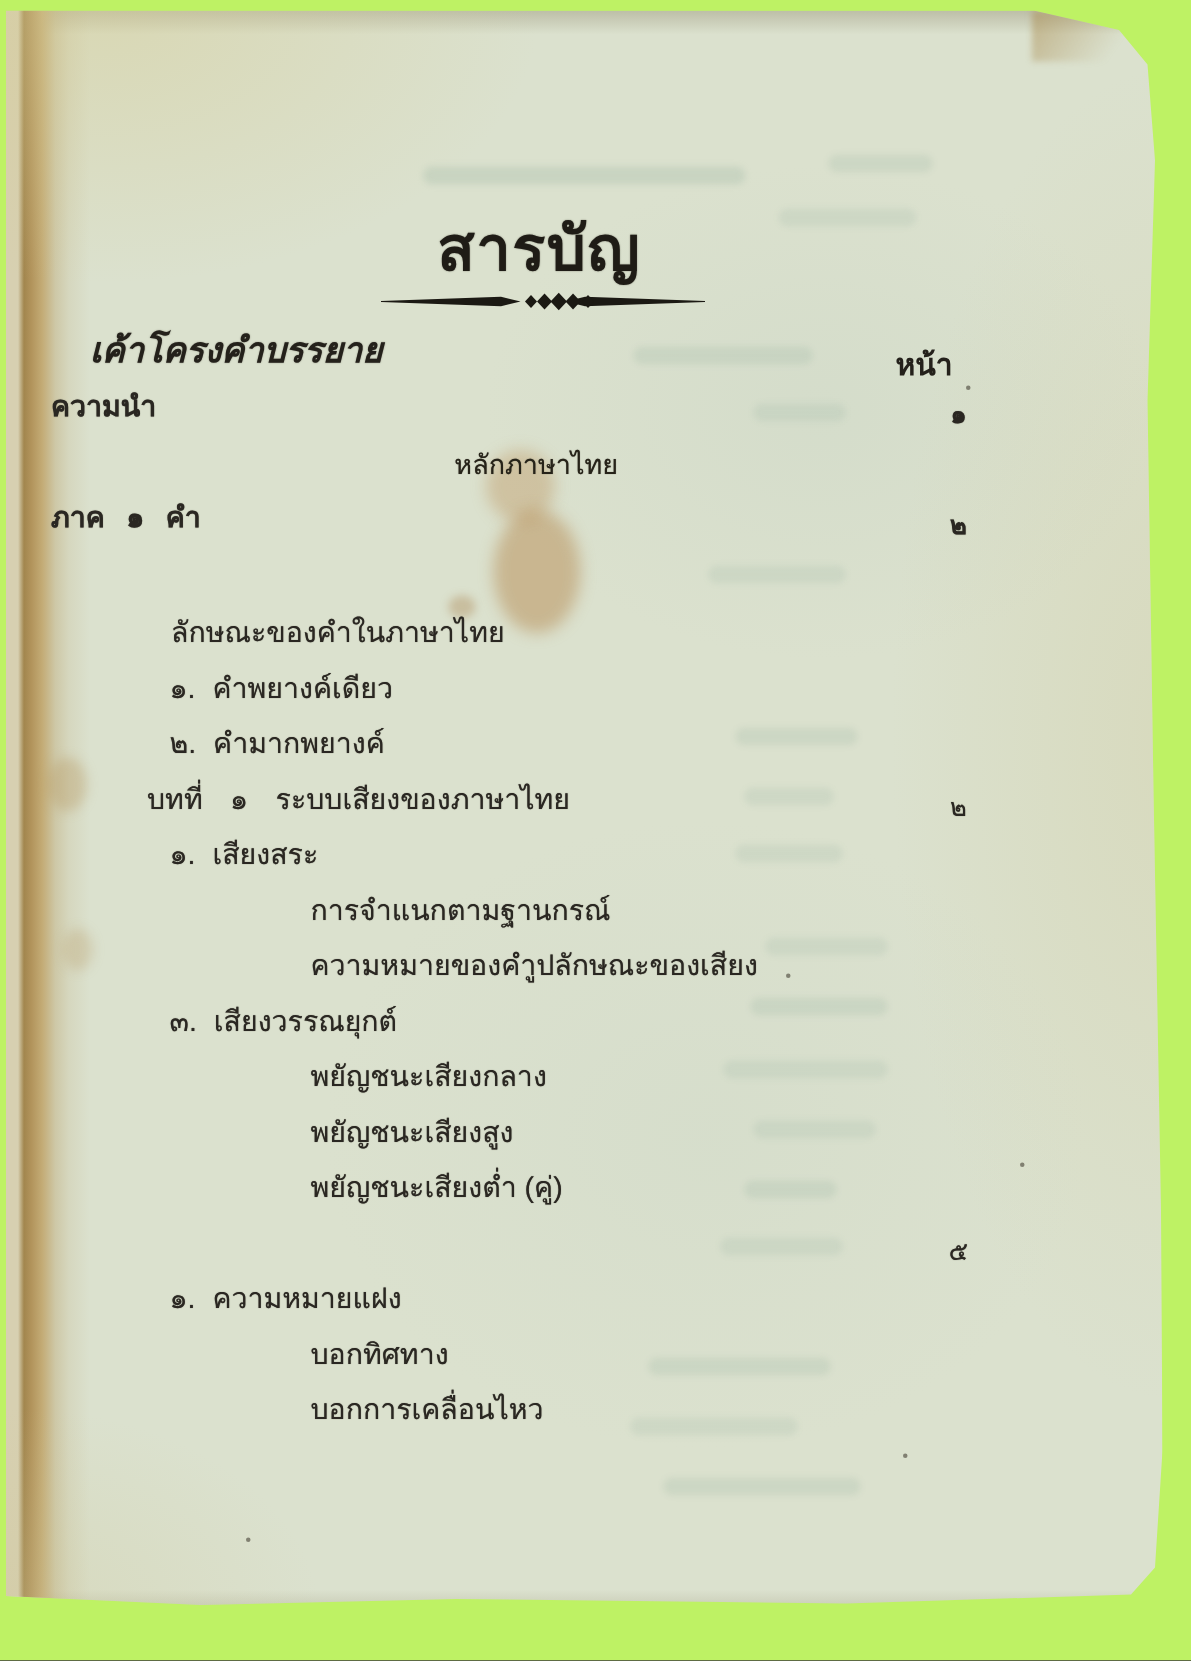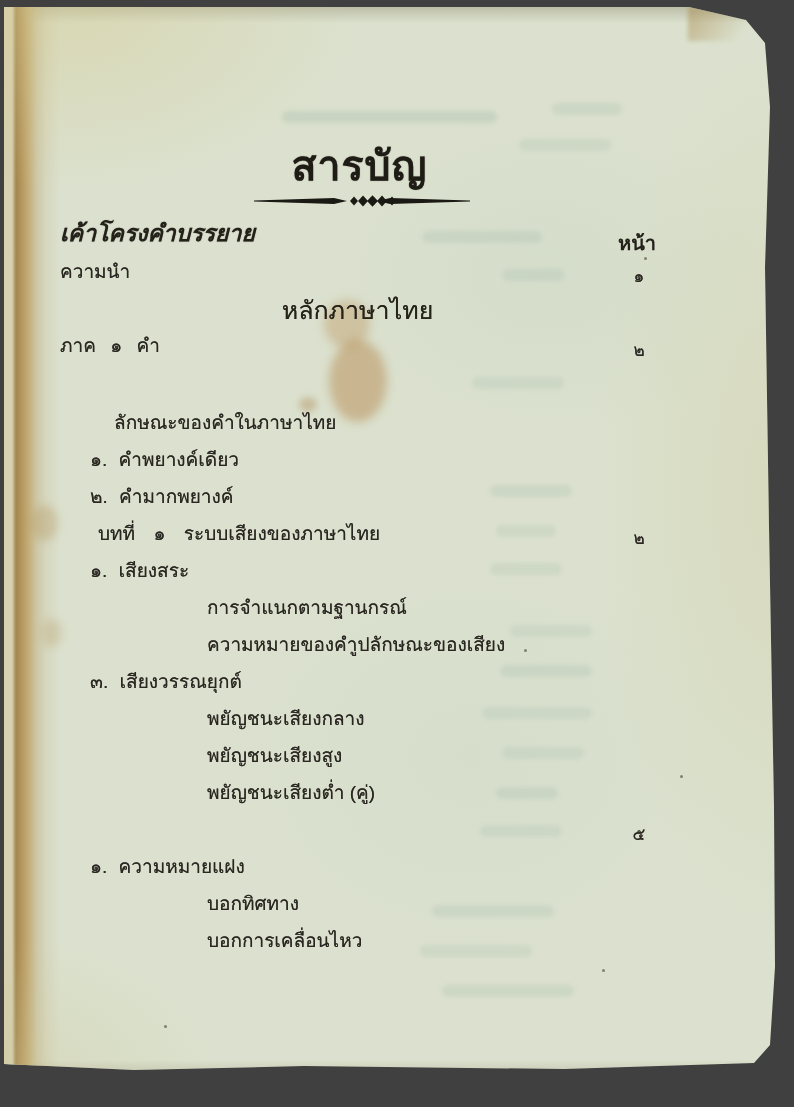--- a/index.html
+++ b/index.html
@@ -4,21 +4,21 @@
 <style>
   html, body {
     margin: 0;
     padding: 0;
     width: 794px;
     height: 1107px;
     background: #0b0a07;
     overflow: hidden;
     font-family: "Liberation Sans", "DejaVu Sans", sans-serif;
   }
-  .scene { position: relative; width: 794px; height: 1107px; background: #404040; }
+  .scene { position: relative; width: 794px; height: 1107px; background: #bef264; }
 
   
   .page {
     position: absolute;
     left: 4px; top: 7px;
     width: 777px; height: 1071px;
     background-color: #dbe1ce;
     background-image:
       
       radial-gradient(ellipse 420px 260px at 8% 0%, rgba(214,204,148,0.45), rgba(214,204,148,0) 70%),
@@ -67,50 +67,50 @@
   .divider {
     position: absolute; left: 250px; top: 186px;
   }
   .toc-header-left {
     position: absolute; left: 56px; top: 208px;
     font-size: 23px; font-weight: bold; color: #24211b;
     text-shadow: 0 0 1px rgba(35,30,20,0.5);
     font-style: italic;
   }
   .toc-header-right {
-    position: absolute; left: 614px; top: 220px;
-    width: 48px; 
+    position: absolute; left: 588px; top: 220px;
+    width: 48px; text-align: center;
     font-size: 20px; font-weight: bold; color: #24211b;
   }
 
   .toc { position: absolute; left: 0; top: 248px; width: 100%; }
   .toc-row {
     position: relative; height: 37px;
     font-size: 19px; line-height: 33px;
     color: #2a2722;
     text-shadow: 0 0 0.6px rgba(40,35,25,0.7);
     white-space: nowrap;
   }
   .toc-label { display: inline-block; }
   .toc-page {
     position: absolute; left: 614px; top: 12px;
     width: 42px; text-align: center;
     font-size: 17px; line-height: 20px;
   }
-  .style-part    { padding-left: 56px; font-weight: normal; }
+  .style-part    { padding-left: 30px; font-weight: bold; }
   .style-part .toc-label { word-spacing: 9px; }
   .style-chapter { padding-left: 94px; }
   .style-chapter .toc-label { word-spacing: 13px; }
   .style-sub1    { padding-left: 110px; margin-top: 40px; }
-  .style-sub2    { padding-left: 86px; }
+  .style-sub2    { padding-left: 109px; }
   .style-sub2 .toc-label { word-spacing: 6px; }
   .style-sub3    { padding-left: 203px; }
   .style-section {
     text-align: center; padding-right: 70px;
-    font-size: 25px; line-height: 36px; color: #262319;
+    font-size: 18px; line-height: 36px; color: #262319;
   }
 
   
   .stain { position: absolute; border-radius: 50%; pointer-events: none; }
   .stain-a { left: 320px; top: 293px; width: 46px; height: 48px;
              background: rgba(178,124,55,0.30); filter: blur(5px); }
   .stain-b { left: 325px; top: 333px; width: 58px; height: 82px;
              background: rgba(172,112,45,0.38); filter: blur(5px); }
   .stain-c { left: 295px; top: 390px; width: 18px; height: 15px;
              background: rgba(160,110,50,0.30); filter: blur(3px); }

